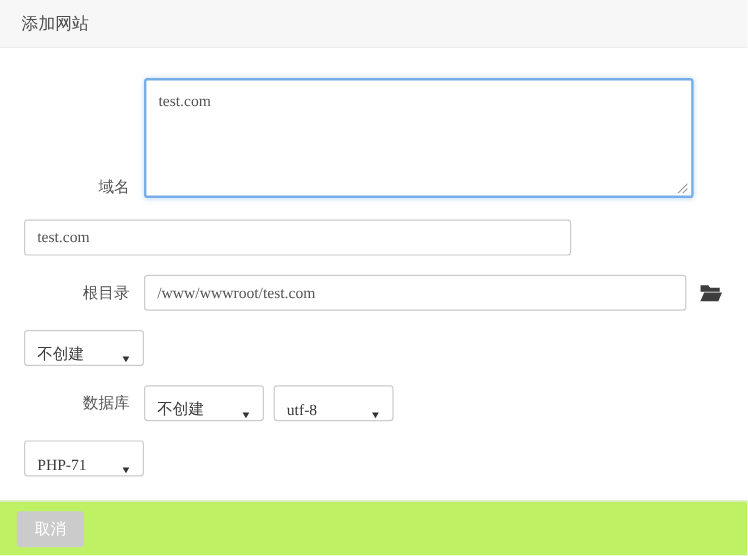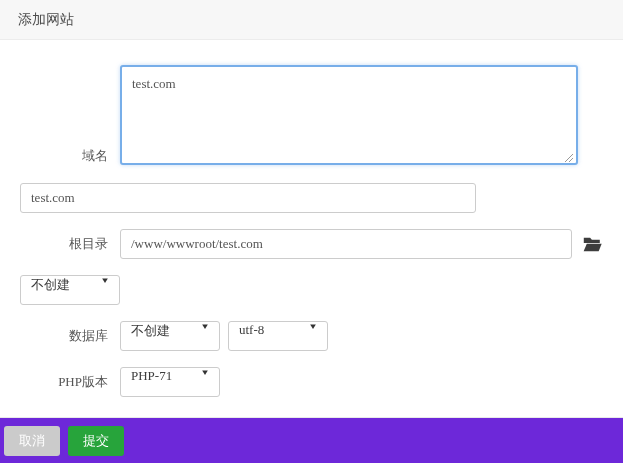--- a/index.html
+++ b/index.html
@@ -71,36 +71,36 @@
     cursor: pointer;
     border: none; background: transparent; padding: 0;
   }
 
   
   .select {
     width: 100px; height: 30px;
     border: 1px solid #ccc;
     border-radius: 3px;
     background: #fff;
-    display: flex; align-items: flex-start; justify-content: space-between;
+    display: flex; align-items: flex-end; justify-content: space-between;
     padding: 0 10px;
     font-size: 13px; color: #3c3c3c;
     cursor: pointer;
     gap: 24px;
   }
   .select .chevron { font-size: 8px; color: #333; transform: scaleX(1.2); }
   .select + .select { margin-left: 8px; }
 
   
   .dlg-footer {
     flex: 0 0 46px;
-    background: #6d28d9;
+    background: #bef264;
     border-top: 1px solid #e9e9e9;
-    display: flex; align-items: center; justify-content: flex-start;
-    padding: 0 4px;
+    display: flex; align-items: center; justify-content: space-between;
+    padding: 0 14px;
   }
   .btn {
     height: 30px;
     border: none; border-radius: 3px;
     font-size: 13px; color: #fff;
     font-family: inherit;
     padding: 0 15px;
     cursor: pointer;
   }
   .btn-cancel { background: #cbcbcb; margin-right: 8px; }
@@ -158,27 +158,25 @@
         <span>不创建</span>
         <span class="chevron">▼</span>
       </div>
       <div class="select">
         <span>utf-8</span>
         <span class="chevron">▼</span>
       </div>
     </div>
 
     <div class="row">
-      <label class="field-label">PHP版本</label>
       <div class="select">
         <span>PHP-71</span>
         <span class="chevron">▼</span>
       </div>
     </div>
 
   </div>
 
   <div class="dlg-footer">
     <button class="btn btn-cancel" type="button">取消</button>
-    <button class="btn btn-submit" type="button">提交</button>
   </div>
 
 </div>
 
 </body></html>

